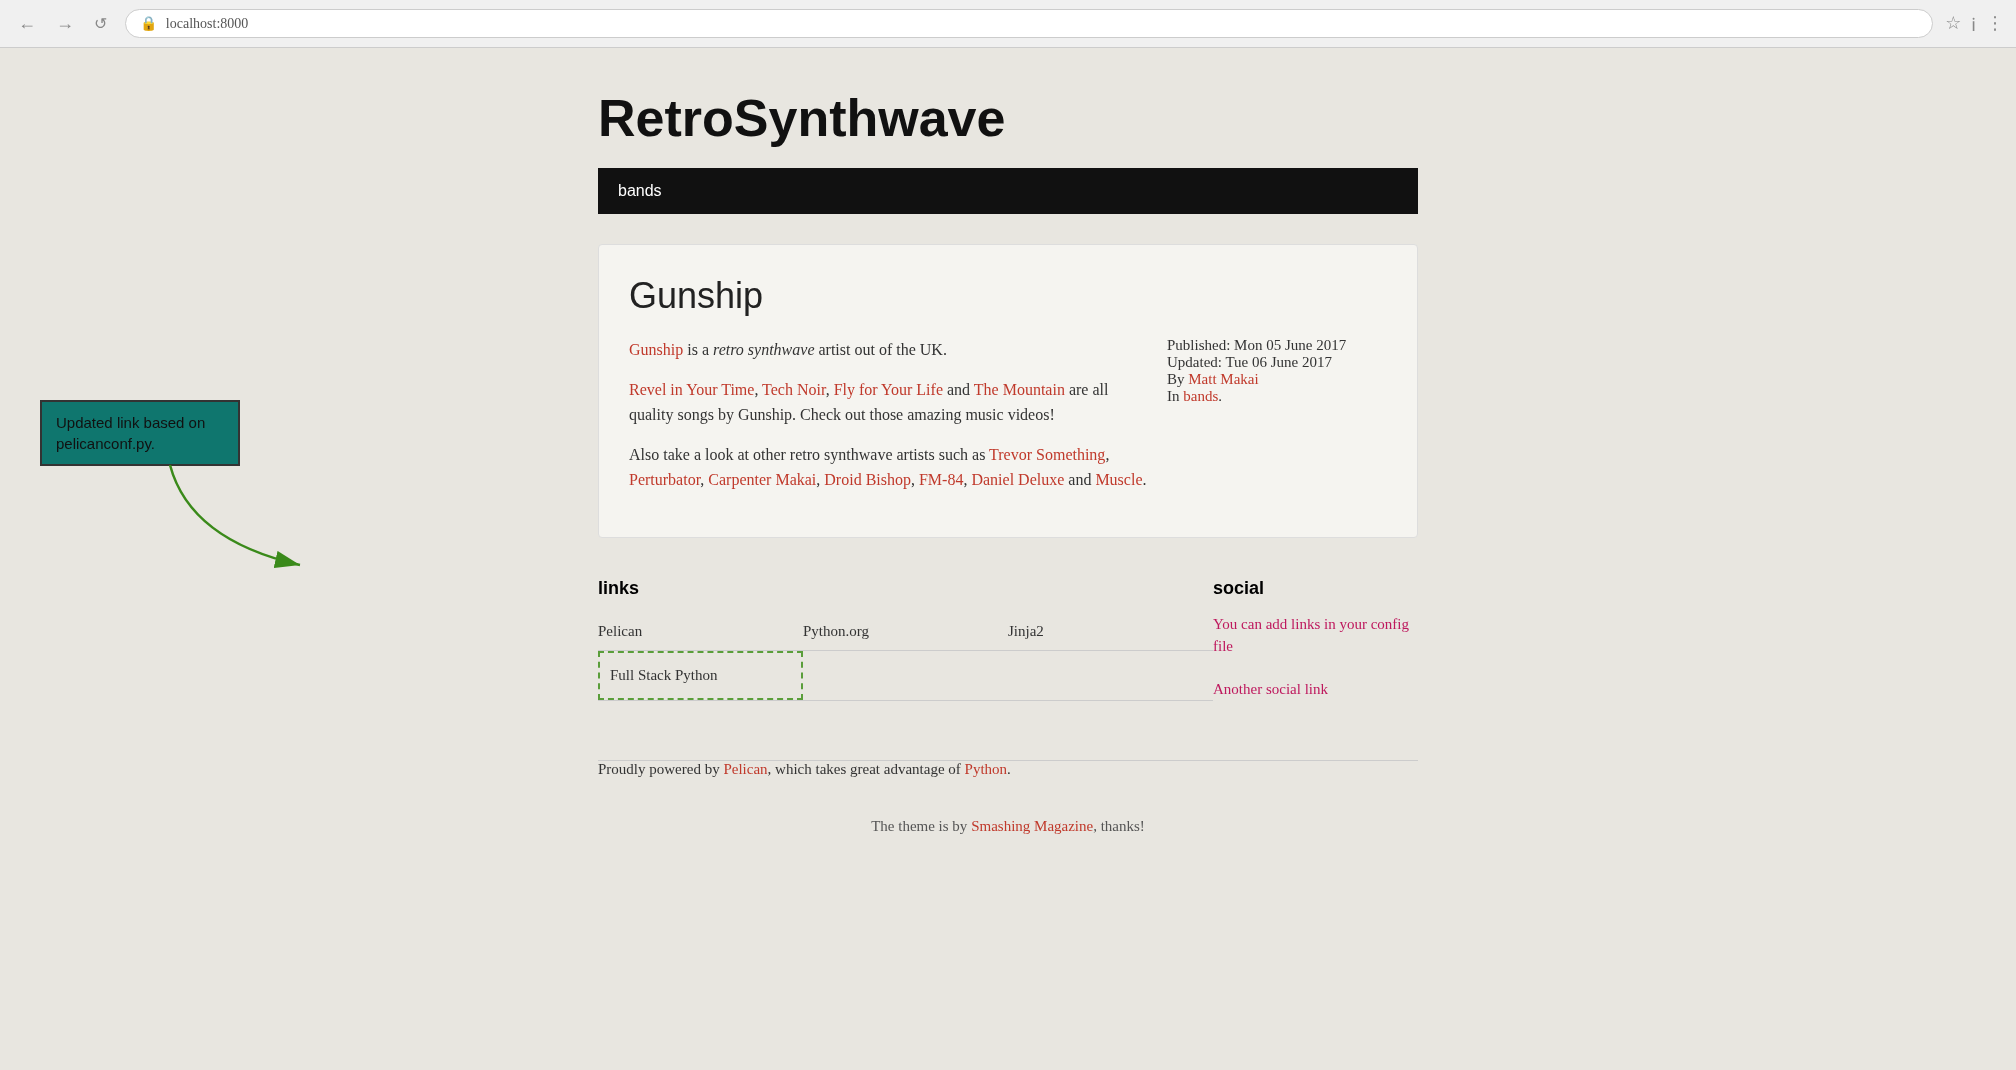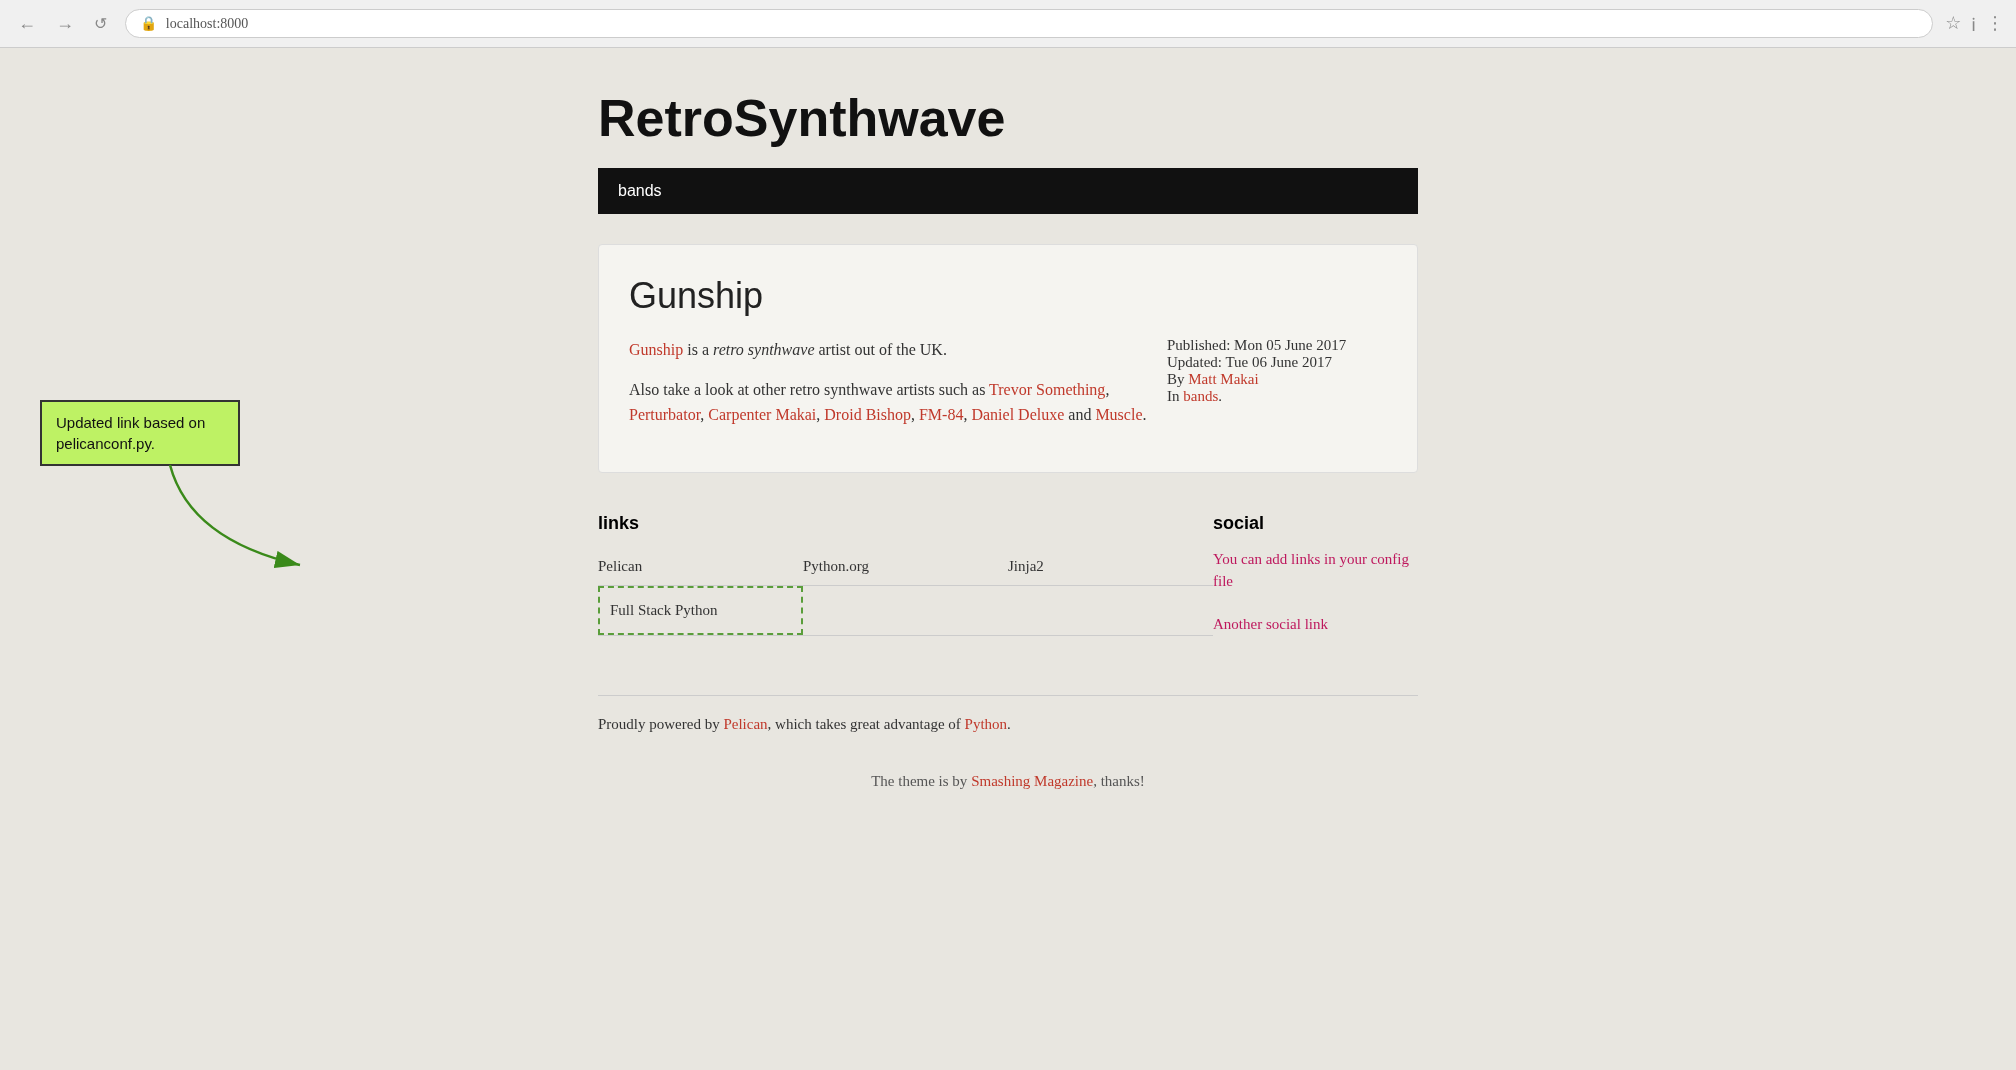--- a/index.html
+++ b/index.html
@@ -157,21 +157,20 @@
 
     .social-section p {
       color: #be185d;
       font-size: 15px;
       margin-bottom: 20px;
       line-height: 1.5;
     }
 
     .site-footer {
       border-top: 1px solid #ccc;
-      padding-top: 20px;
       font-size: 15px;
       color: #333;
       text-align: left;
       margin-bottom: 40px;
     }
     .theme-credit {
       text-align: center;
       font-size: 15px;
       color: #555;
       margin-top: 30px;
@@ -179,21 +178,21 @@
 
     
     .annotation-container {
       position: fixed;
       left: 40px;
       top: 400px;
       z-index: 100;
     }
     .annotation-box {
       border: 2px solid #333;
-      background: #bef264;
+      background: #0f766e;
       padding: 10px 14px;
       font-size: 15px;
       font-family: Arial, sans-serif;
       color: #111;
       max-width: 200px;
       line-height: 1.4;
     }
     .arrow-svg {
       position: absolute;
       top: 60px;
@@ -260,20 +259,27 @@
   <div class="article-card">
     <h2 class="article-title">Gunship</h2>
 
     <div class="article-body">
       <div class="article-content">
         <p>
           <a href="#">Gunship</a>
           is a <em>retro synthwave</em> artist out of the UK.
         </p>
         <p>
+          <a href="#">Revel in Your Time</a>,
+          <a href="#">Tech Noir</a>,
+          <a href="#">Fly for Your Life</a>
+          and <a href="#">The Mountain</a>
+          are all quality songs by Gunship. Check out those amazing music videos!
+        </p>
+        <p>
           Also take a look at other retro synthwave artists such as
           <a href="#">Trevor Something</a>,
           <a href="#">Perturbator</a>,
           <a href="#">Carpenter Makai</a>,
           <a href="#">Droid Bishop</a>,
           <a href="#">FM-84</a>,
           <a href="#">Daniel Deluxe</a>
           and <a href="#">Muscle</a>.
         </p>
       </div>

